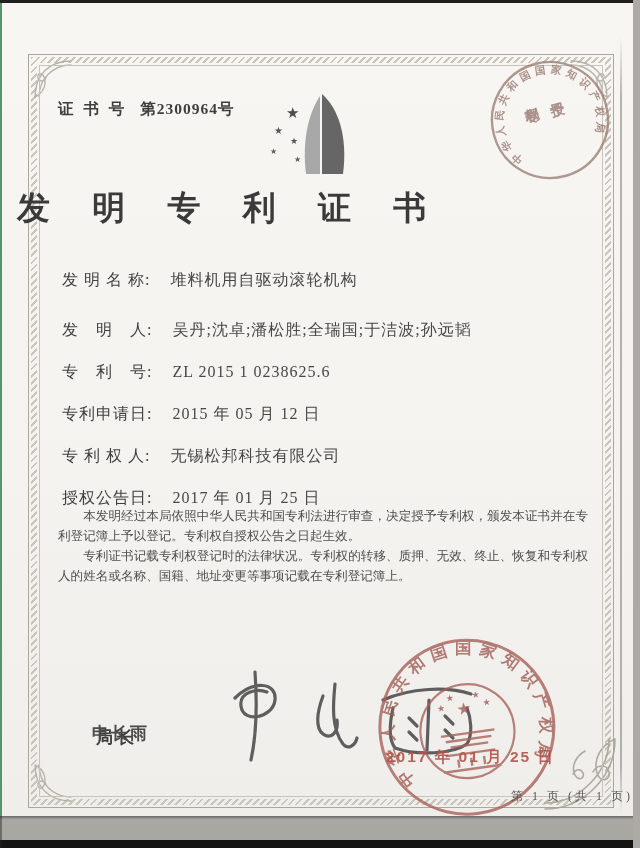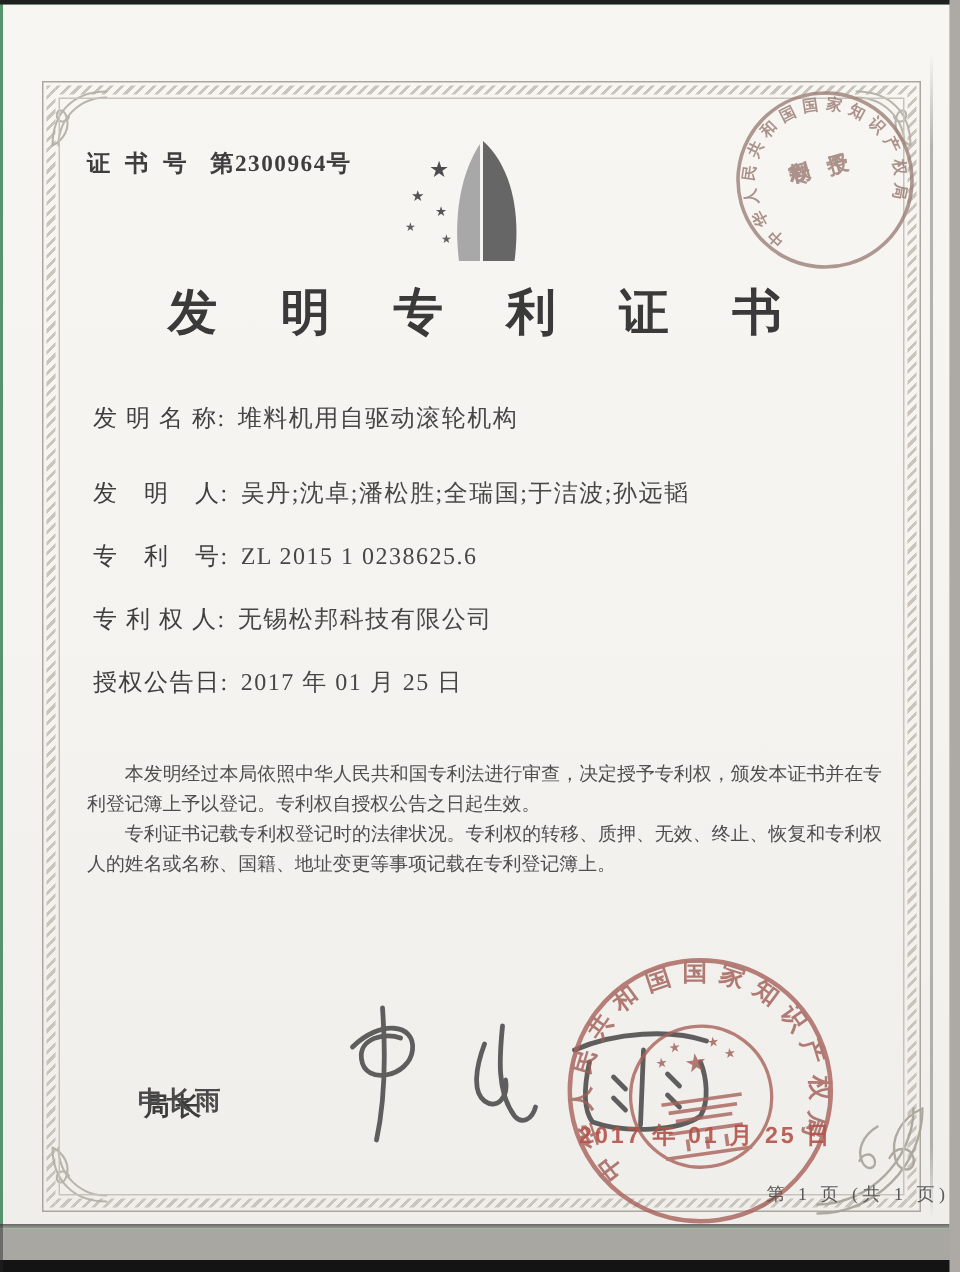--- a/index.html
+++ b/index.html
@@ -39,28 +39,28 @@
     letter-spacing:3px;font-weight:600;}
   .cert-no .val{margin-left:6px;letter-spacing:1px;}
 
   .logo{position:absolute;left:258px;top:90px;}
 
   .corner-stamp{position:absolute;left:486px;top:56px;opacity:.78;transform:rotate(-16deg);}
   .stamp-ink{fill:none;stroke:#9b7d75;}
   .stamp-text{fill:#96766e;}
   .stamp-vert{writing-mode:vertical-rl;text-orientation:upright;}
 
-  .title{position:absolute;left:0;top:186px;width:633px;text-align:center;
+  .title{position:absolute;left:0;top:186px;width:633px;
     font-size:33px;font-weight:700;color:#3a3a3a;letter-spacing:17px;text-indent:17px;}
 
   .fields{position:absolute;left:62px;top:268px;width:520px;}
   .row{font-size:16px;line-height:23px;color:#474747;margin-bottom:19px;white-space:nowrap;}
   .row:first-child{margin-bottom:27px;}
   .row .lbl{color:#3f3f3f;font-weight:400;letter-spacing:1px;}
-  .row .val{margin-left:4px;letter-spacing:1px;}
+  .row .val{margin-left:16px;letter-spacing:1px;}
 
   .body-text{position:absolute;left:58px;top:506px;width:530px;
     font-size:12.6px;line-height:20px;color:#4e4e4e;text-align:justify;}
   .body-text p{margin:0;text-indent:2em;}
 
   .sig-title{position:absolute;left:96px;top:690px;font-size:17px;font-weight:700;
     color:#3c3c3c;letter-spacing:4px;font-family:"Liberation Sans","DejaVu Sans",sans-serif;margin-top:36px;}
   .sig-name{position:absolute;left:92px;top:722px;font-size:17px;font-weight:700;
     color:#4a4a4a;letter-spacing:2px;font-family:"Liberation Sans","DejaVu Sans",sans-serif;}
   .signature{position:absolute;left:205px;top:670px;opacity:.88;}
@@ -140,20 +140,24 @@
       <span class="lbl">发 明 名 称:</span>
       <span class="val">堆料机用自驱动滚轮机构</span>
     </div>
     <div class="row">
       <span class="lbl">发　明　人:</span>
       <span class="val">吴丹;沈卓;潘松胜;全瑞国;于洁波;孙远韬</span>
     </div>
     <div class="row">
       <span class="lbl">专　利　号:</span>
       <span class="val">ZL 2015 1 0238625.6</span>
+    </div>
+    <div class="row">
+      <span class="lbl">专利申请日:</span>
+      <span class="val">2015 年 05 月 12 日</span>
     </div>
     <div class="row">
       <span class="lbl">专 利 权 人:</span>
       <span class="val">无锡松邦科技有限公司</span>
     </div>
     <div class="row">
       <span class="lbl">授权公告日:</span>
       <span class="val">2017 年 01 月 25 日</span>
     </div>
   </div>

